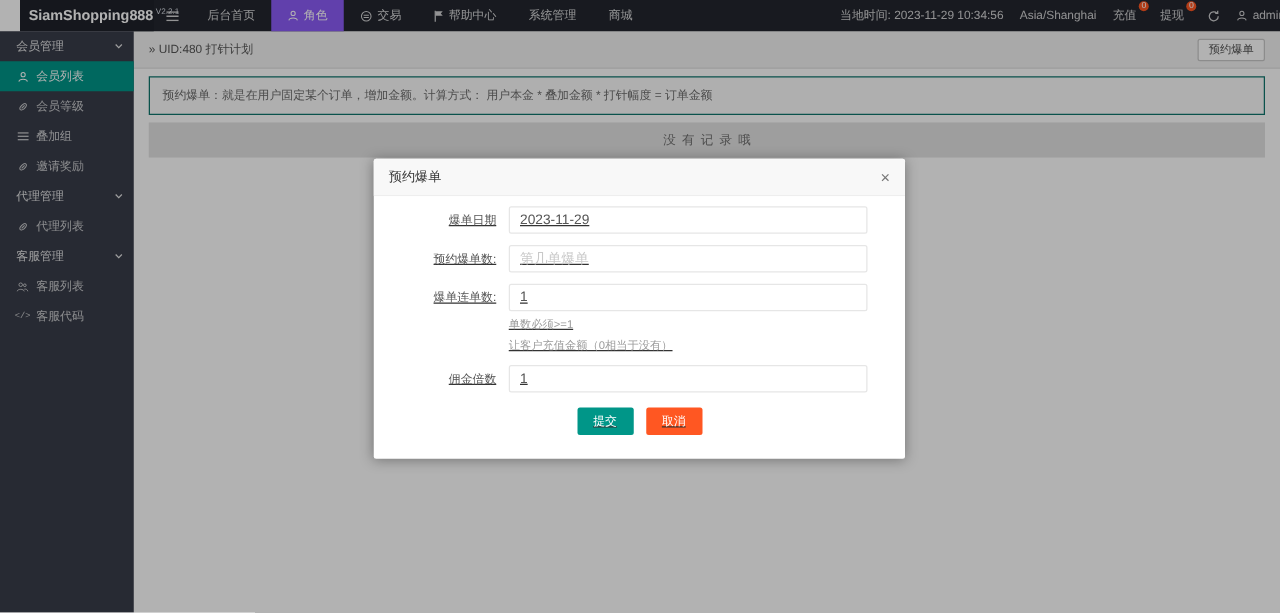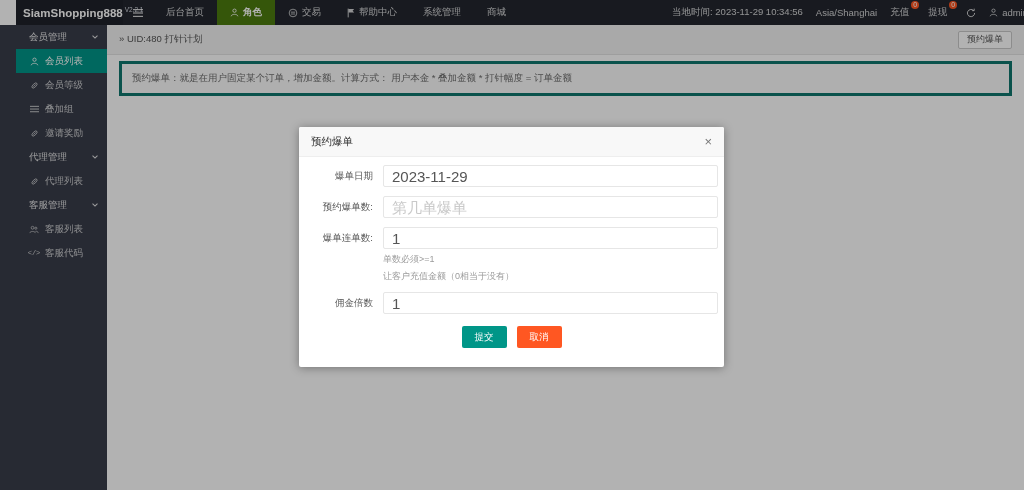--- a/index.html
+++ b/index.html
@@ -18,42 +18,42 @@
     width:107px; background:#1f222a; color:#fff; display:flex;
     align-items:center; padding-left:7px; white-space:nowrap;
   }
   .logo-text { font-size:11.5px; font-weight:bold; letter-spacing:0; }
   .logo-ver { font-size:6.5px; color:#cfd3dc; margin-left:2px; margin-top:-6px; }
   .nav { display:flex; align-items:stretch; }
   .nav-item {
     display:flex; align-items:center; gap:4px; padding:0 13px;
     color:rgba(255,255,255,.8); font-size:9.5px; cursor:pointer;
   }
-  .nav-item.active { background:#4d7c0f; color:#fff;font-weight:bold; }
+  .nav-item.active { background:#8b5cf6; color:#fff; }
   .nav-toggle { padding:0 10px; }
   .header-right {
     margin-left:auto; display:flex; align-items:center; gap:13px;
     padding-right:4px; color:rgba(255,255,255,.78); font-size:9.5px;
   }
   .badge-wrap { position:relative; padding-right:6px; cursor:pointer; }
   .badge {
     position:absolute; top:-5px; right:-4px; background:#FF5722; color:#fff;
     font-size:7px; line-height:8px; min-width:8px; text-align:center;
     border-radius:5px; padding:0 2px;
   }
   .icon { display:inline-flex; align-items:center; justify-content:center; }
   .chev { display:inline-block; width:4px; height:4px;
     border-right:1px solid currentColor; border-bottom:1px solid currentColor; }
   .chev-down { transform:rotate(45deg); margin-top:-2px; }
   .chev-up { transform:rotate(-135deg); margin-top:2px; }
 
   
   .sidebar {
     position:absolute; top:25px; left:0; width:107px; height:465px;
-    background:#393D49; z-index:1;padding-left:16px;
+    background:#393D49; z-index:1;
   }
   .side-row {
     height:24px; display:flex; align-items:center; gap:6px;
     padding:0 10px 0 13px; color:rgba(255,255,255,.72); font-size:9.5px;
     cursor:pointer; white-space:nowrap;
   }
   .side-header { color:rgba(255,255,255,.85); }
   .side-header .chev { margin-left:auto; }
   .side-row.active { background:#009688; color:#fff; }
   .side-row .icon { width:10px; }
@@ -64,21 +64,21 @@
   .crumb-bar {
     height:30px; background:#f2f2f2; border-bottom:1px solid #e2e2e2;
     display:flex; align-items:center; padding:0 12px; color:#555; font-size:9.5px;
   }
   .crumb-btn {
     margin-left:auto; background:#fff; border:1px solid #c9c9c9; color:#555;
     font-size:9px; height:18px; padding:0 8px; border-radius:2px; cursor:pointer;
     font-family:inherit;
   }
   .hint-box {
-    margin:6px 12px 0; background:#fbfbfb; border:3px solid #0f766e;
+    margin:6px 12px 0; background:#fbfbfb; border:1px solid #0f766e;
     padding:8px 10px; color:#6b6b6b; font-size:9.5px;
   }
   .empty-bar {
     margin:6px 12px; height:28px; background:#e2e2e2; color:#6f6f6f;
     display:flex; align-items:center; justify-content:center;
     letter-spacing:5px; padding-left:5px; font-size:10px;
   }
 
   
   .overlay { position:absolute; inset:0; background:rgba(0,0,0,.3); z-index:5; }
@@ -89,29 +89,29 @@
   }
   .modal-title {
     height:30px; background:#f8f8f8; border-bottom:1px solid #eee;
     display:flex; align-items:center; padding:0 12px; font-size:10.5px; color:#333;
     border-radius:2px 2px 0 0;
   }
   .modal-close {
     margin-left:auto; background:none; border:none; color:#777; font-size:13px;
     line-height:1; cursor:pointer; font-family:inherit;
   }
-  .modal-body { padding:8px 6px 10px; flex:1; }
+  .modal-body { padding:8px 30px 10px; flex:1;text-decoration:underline; }
   .form-row { display:flex; align-items:center; margin-bottom:9px; }
   .form-label {
     width:68px; text-align:right; margin-right:10px; color:#565656;
     font-size:9.5px; flex:none; white-space:nowrap;
   }
   .form-input {
     flex:1; height:22px; border:1px solid #e6e6e6; border-radius:2px;
-    padding:0 8px; font-size:15px; color:#555; font-family:inherit; outline:none;
+    padding:0 8px; font-size:11px; color:#555; font-family:inherit; outline:none;
   }
   .form-input::placeholder { color:#c9c9c9; }
   .form-helper { margin:-5px 0 9px 78px; color:#9b9b9b; font-size:9px; }
   .modal-actions { display:flex; justify-content:center; gap:10px; margin-top:12px; }
   .btn { height:22px; padding:0 13px; border:none; border-radius:2px;
     color:#fff; font-size:9.5px; cursor:pointer; font-family:inherit; }
   .btn-submit { background:#009688; }
   .btn-cancel { background:#FF5722; }
 
   svg { display:block; }
@@ -278,20 +278,21 @@
     <span>客服代码</span>
   </div>
 </div>
 
 <div class="content">
   <div class="crumb-bar">
     <span>» UID:480 打针计划</span>
     <button class="crumb-btn">预约爆单</button>
   </div>
   <div class="hint-box">预约爆单：就是在用户固定某个订单，增加金额。计算方式： 用户本金 * 叠加金额 * 打针幅度 = 订单金额</div>
+  <div class="empty-bar">没有记录哦</div>
 </div>
 
 <div class="overlay"></div>
 
 <div class="modal">
   <div class="modal-title">
     <span>预约爆单</span>
     <button class="modal-close">×</button>
   </div>
   <div class="modal-body">

